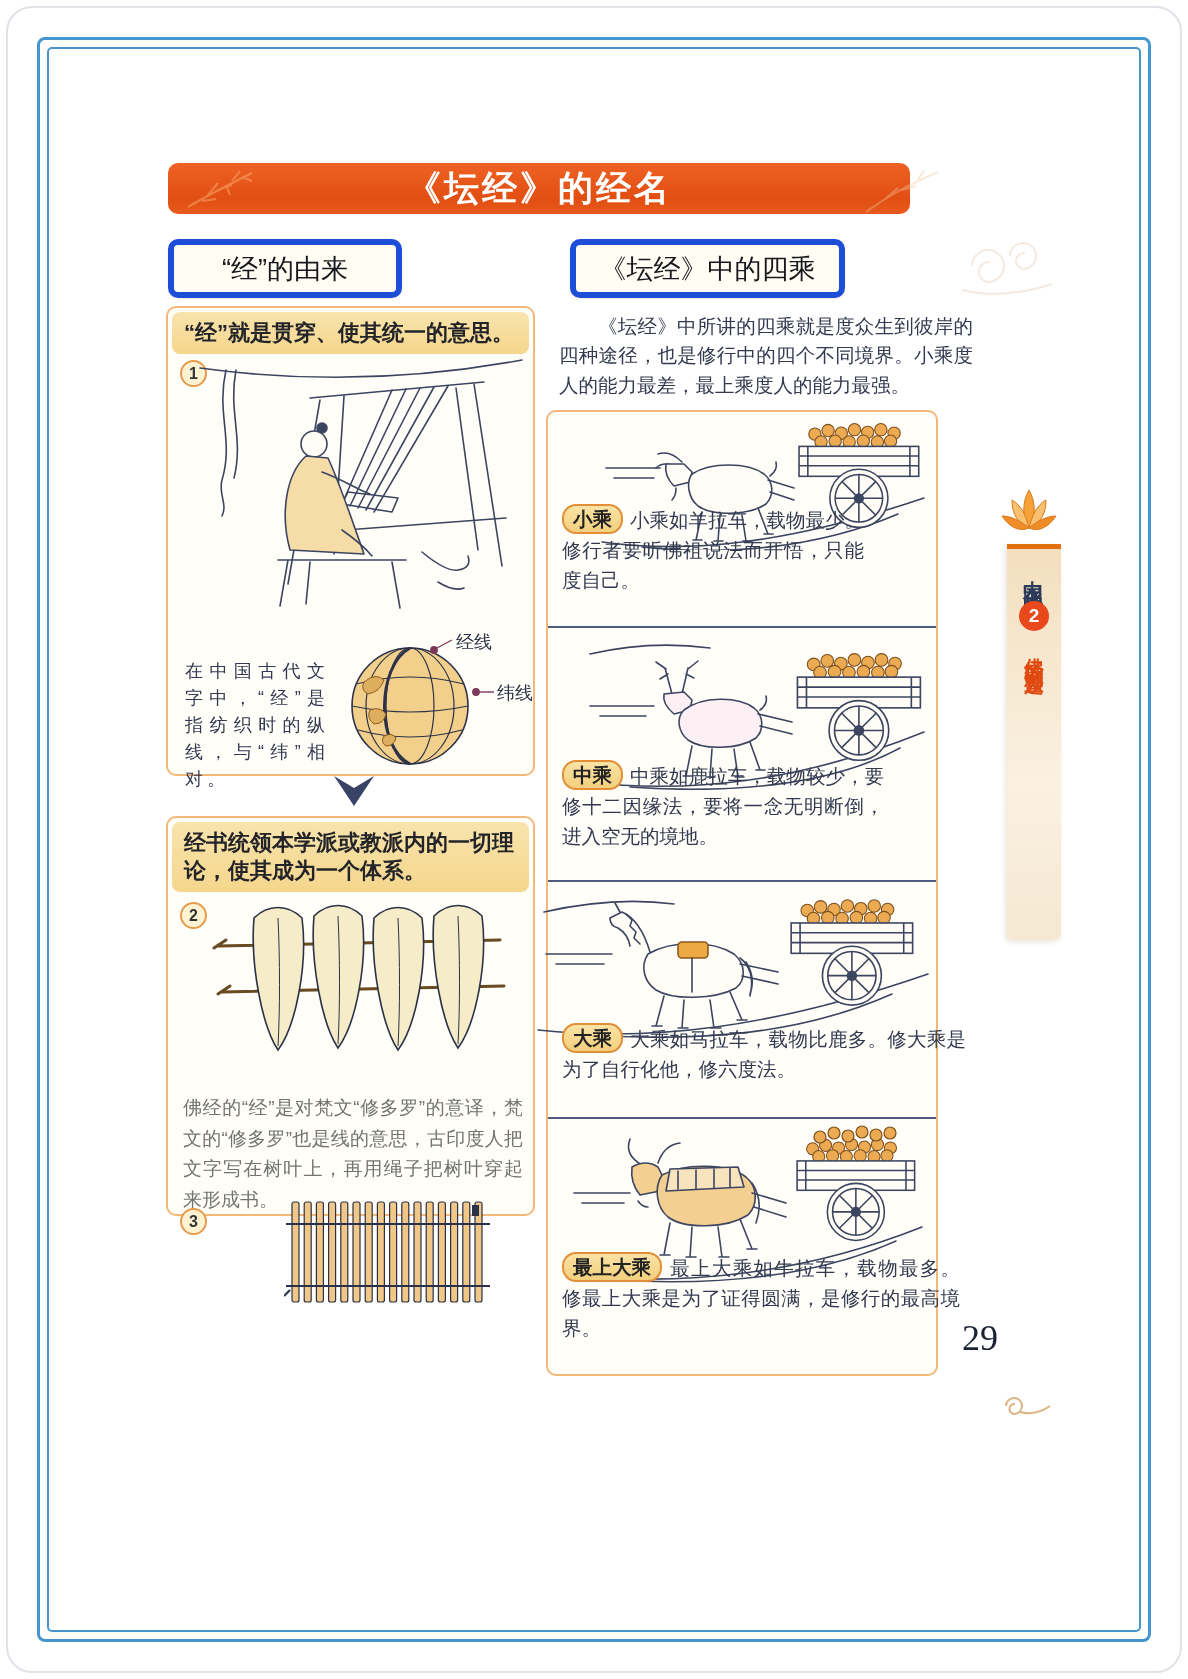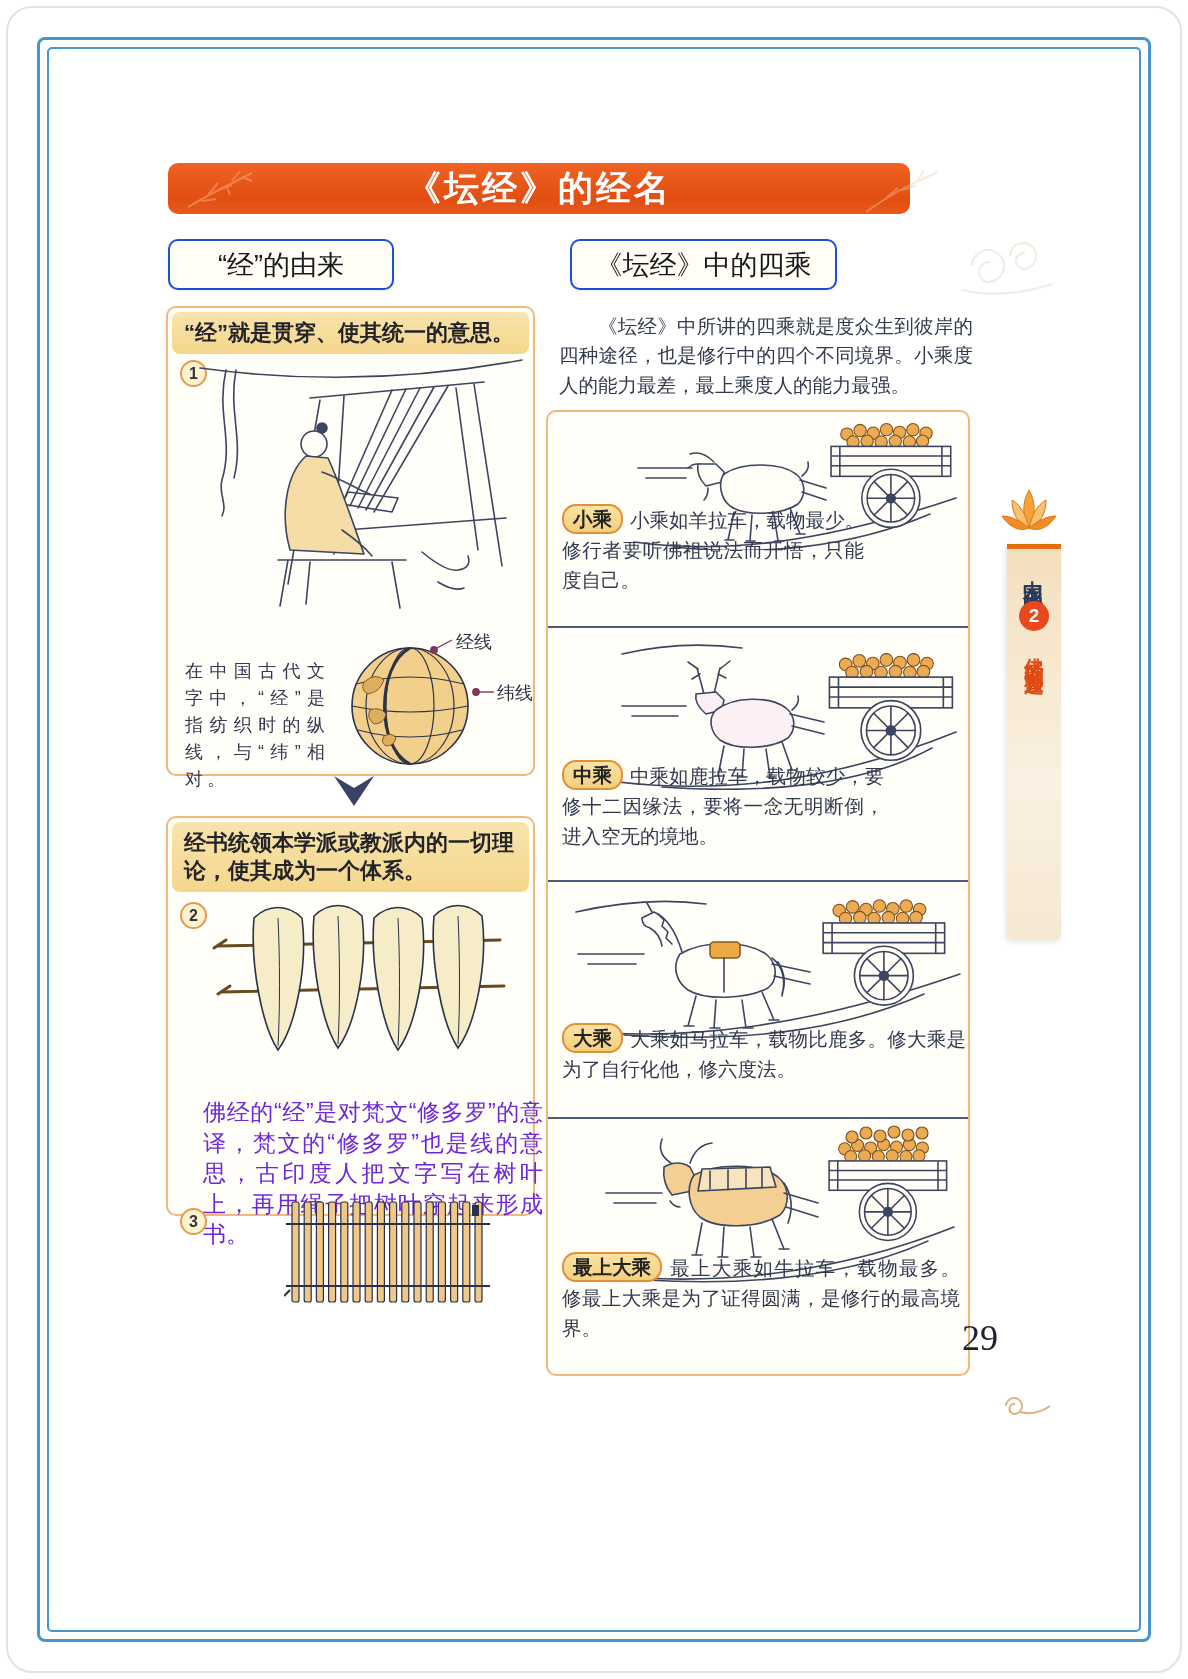--- a/index.html
+++ b/index.html
@@ -13,43 +13,43 @@
   .frame-inner{position:absolute;left:47px;top:47px;right:47px;bottom:47px;
     border:2px solid #4596cf;border-radius:5px;}
 
   .banner{position:absolute;left:168px;top:163px;width:742px;height:51px;
     background:linear-gradient(180deg,#ef6224 0%,#e14e12 70%,#e85a1c 100%);
     border-radius:10px;display:flex;align-items:center;justify-content:center;}
   .banner-title{color:#fff;font-size:35px;font-weight:bold;letter-spacing:3px;}
   .banner-deco{position:absolute;left:14px;top:4px;opacity:.55;}
   .banner-deco-right{position:absolute;left:862px;top:166px;opacity:.4;}
 
-  .section-header{position:absolute;background:#fffdf4;border:2px solid #1d4ed8;
+  .section-header{position:absolute;background:#fffdf4;border:6px solid #1d4ed8;
     border-radius:10px;display:flex;align-items:center;justify-content:center;
     font-size:27px;color:#17181d;box-shadow:0 1px 2px rgba(120,80,20,.12);}
   #hdr-left{left:168px;top:239px;width:222px;height:47px;}
   #hdr-right{left:570px;top:239px;width:263px;height:47px;}
 
   .intro{position:absolute;left:559px;top:292px;width:414px;font-size:19.5px;
     line-height:29.5px;text-align:justify;text-indent:2em;color:#333a50;}
 
   .panel{position:absolute;background:#fffef9;border:2px solid #f2b878;border-radius:10px;box-sizing:border-box;}
   #panel-left-1{left:166px;top:306px;width:369px;height:470px;}
   #panel-left-2{left:166px;top:816px;width:369px;height:400px;}
-  #panel-right{left:546px;top:410px;width:424px;height:966px;}
+  #panel-right{left:546px;top:410px;width:392px;height:966px;}
 
   .highlight{margin:4px;background:linear-gradient(180deg,#f8e4ad,#f5d68c);
     border-radius:8px;padding:7px 12px;font-weight:bold;font-size:22px;
     line-height:28px;color:#23242a;}
   .step-circle{position:absolute;width:27px;height:27px;border:2px solid #e89a4a;
     background:#fdf2d2;border-radius:50%;display:flex;align-items:center;
     justify-content:center;font-size:16px;font-weight:bold;color:#333;box-sizing:border-box;}
   .caption-narrow{position:absolute;left:17px;top:332px;width:144px;font-size:18px;
     line-height:27px;letter-spacing:4px;text-align:justify;color:#333a50;}
-  .para{position:absolute;font-size:23px;line-height:30.5px;text-align:justify;color:#6d28d9;margin-left:20px;}
+  .para{position:absolute;font-size:19px;line-height:30.5px;text-align:justify;color:#737373;}
 
   .down-arrow{position:absolute;left:334px;top:776px;}
 
   .cart-section{position:relative;width:100%;box-sizing:border-box;}
   .cart-section.divided{border-bottom:2px solid #4f5b7d;}
   .cart-art{position:absolute;}
   .cart-text{position:absolute;left:14px;font-size:19.5px;line-height:30px;
     text-align:justify;color:#333a50;}
   .badge{display:inline-block;background:linear-gradient(180deg,#fae3a4,#f3cf7e);
     border:2px solid #e28f38;border-radius:14px;padding:0 9px;font-weight:bold;

